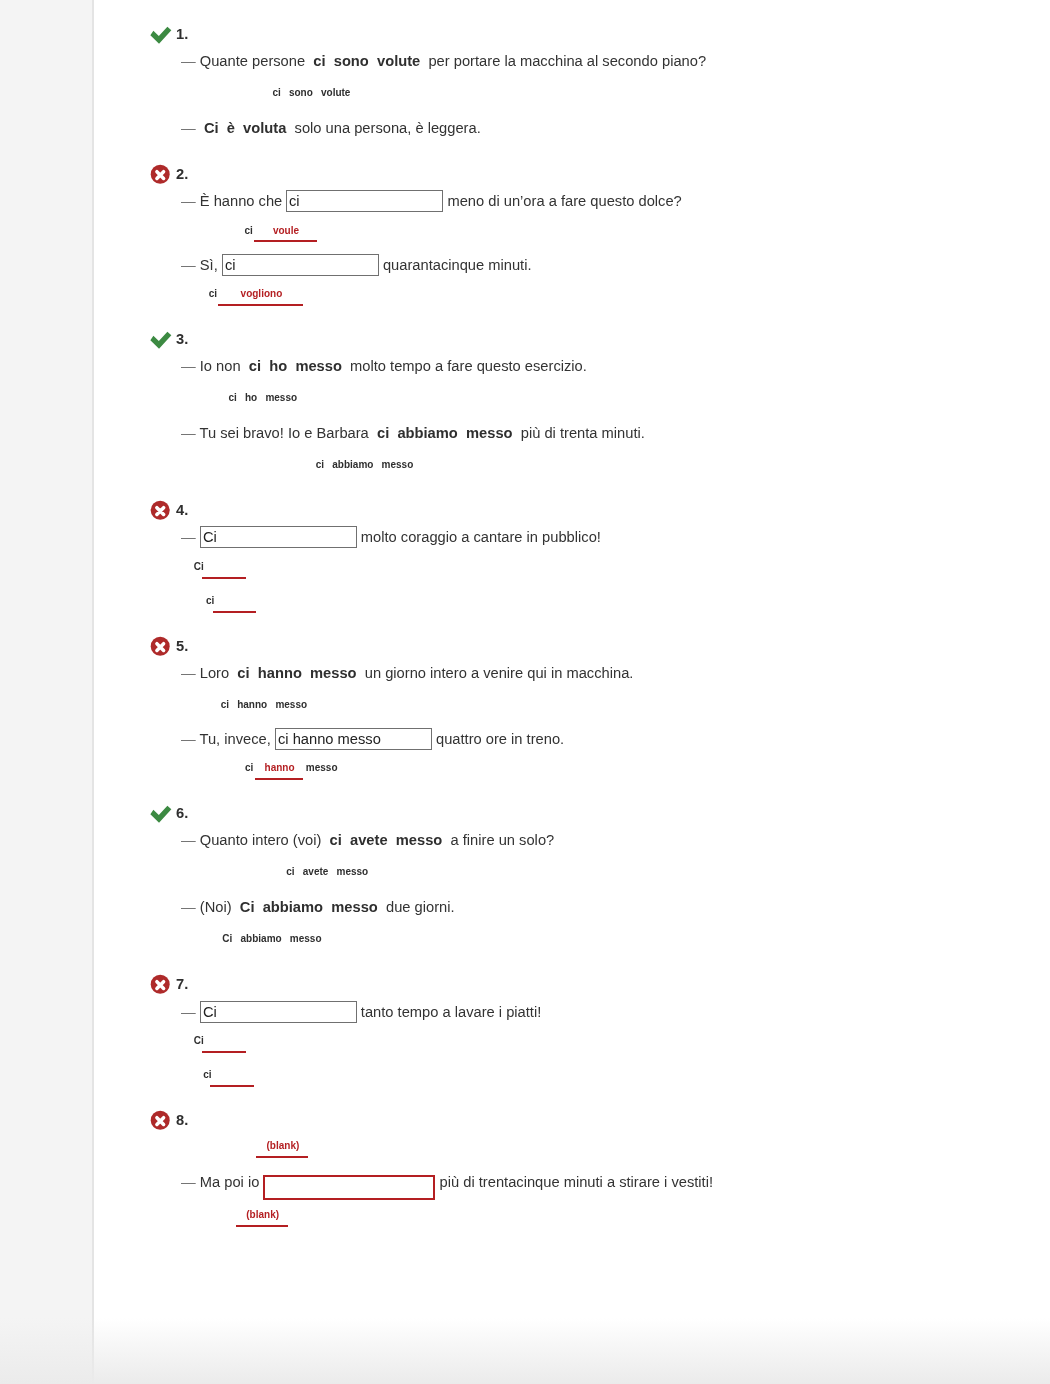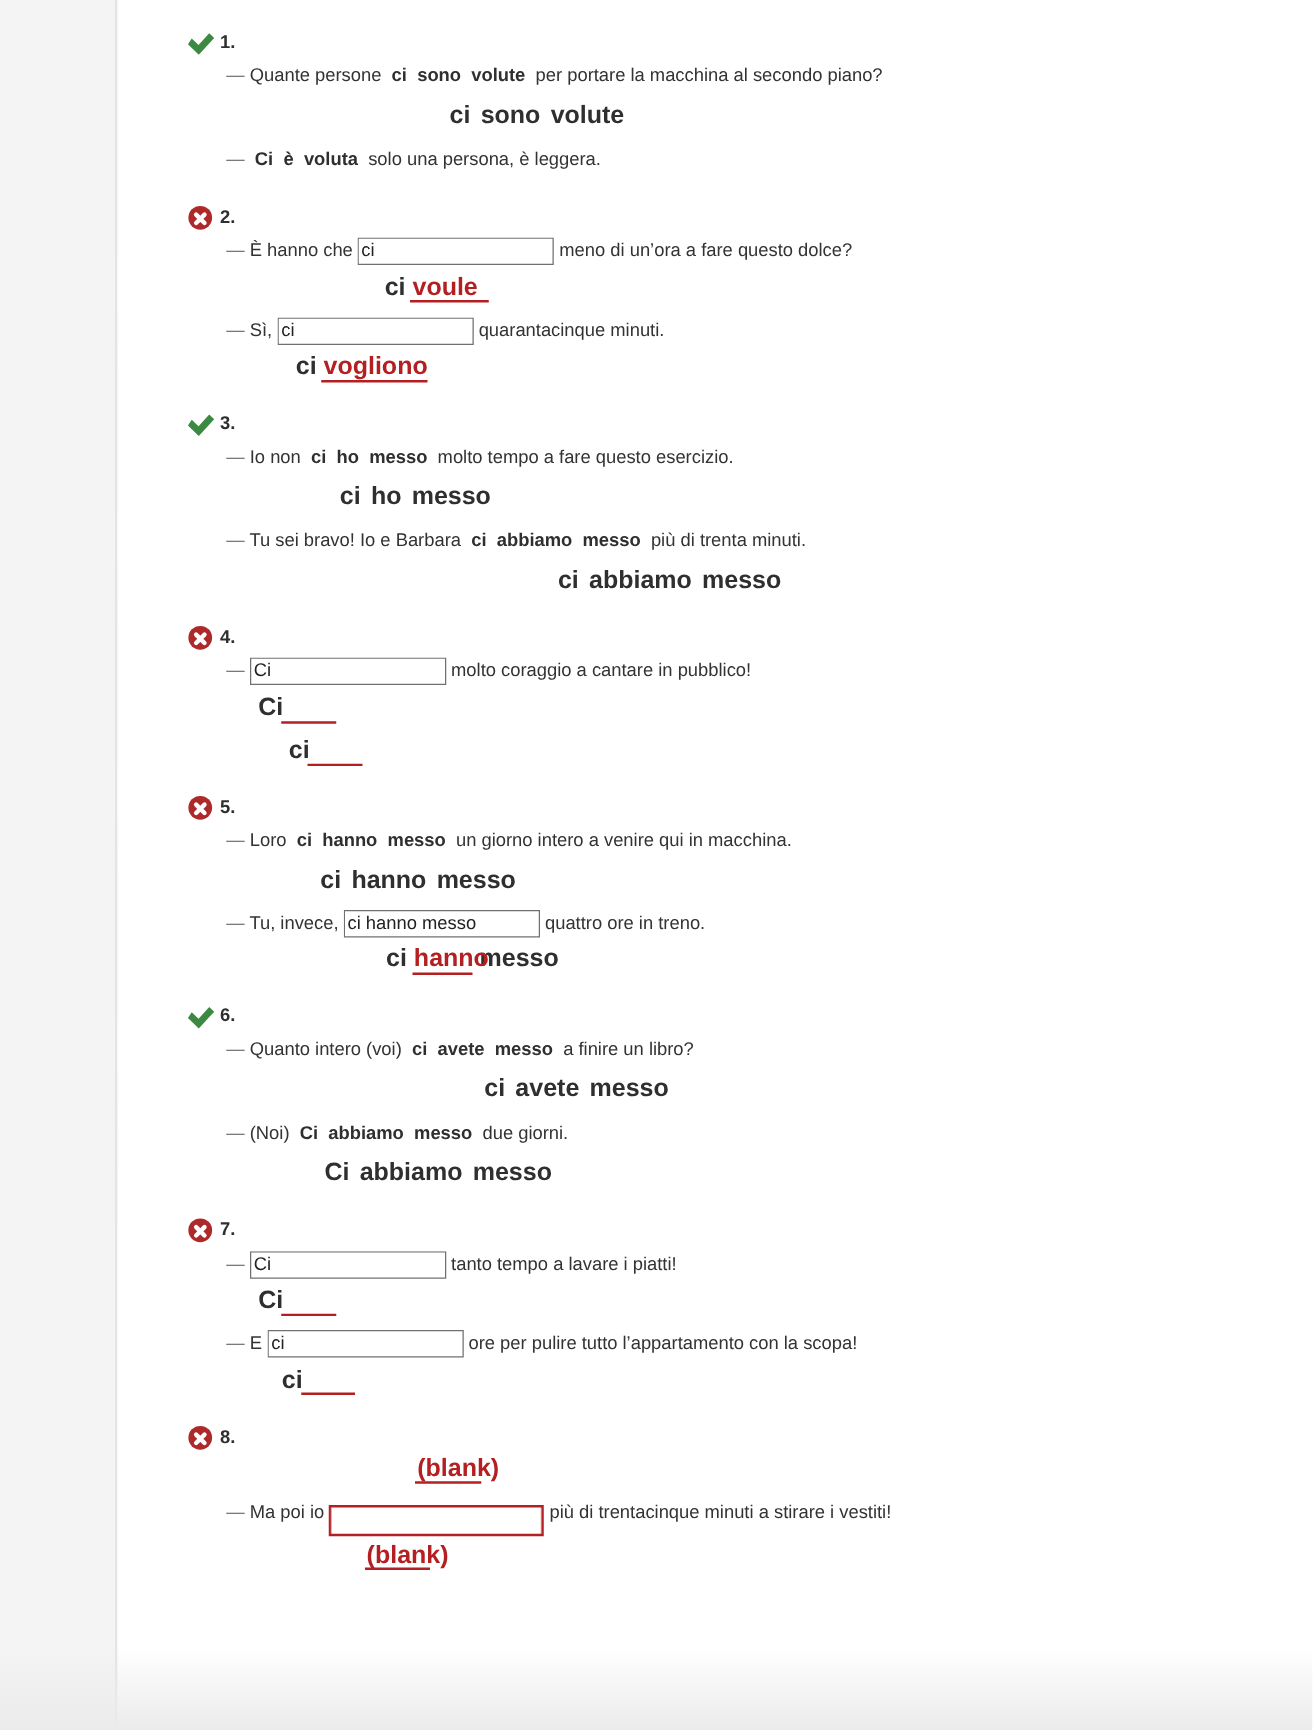--- a/index.html
+++ b/index.html
@@ -23,33 +23,33 @@
        color:#2f2f2f;line-height:21px;transform:translateZ(0);}
 
   .qline{position:relative;font-size:14.7px;color:#333;white-space:pre;
          line-height:21px;padding-left:32px;transform:translateZ(0);}
   .qline.lt{margin-bottom:10px;}
   .qline.li{margin-bottom:7.5px;}
   .qline.le{margin-bottom:10.5px;}
   .dash{color:#757575;}
   .bw{font-weight:bold;color:#2f2f2f;margin:0 4.1px;}
 
-  .echo{position:relative;font-size:20px;white-space:pre;
+  .echo{position:relative;font-size:10px;white-space:pre;
         line-height:21px;padding-left:32px;font-weight:bold;transform:translateZ(0);}
   .echo.nt{margin-bottom:14.5px;}
   .echo.ni{margin-bottom:13px;}
   .echo.ne{margin-bottom:12.5px;}
   .echo.nlast{margin-bottom:0;}
   .echo:last-child{margin-bottom:0;}
   .ghost{visibility:hidden;font-weight:normal;}
   .echo .ok{color:#2f2f2f;}
   .echo.wrd .ok,.echo.wrd .bad{margin-left:4.1px;margin-right:4.1px;}
   .echo .bad{color:#b41f22;position:relative;display:inline-block;
              height:21px;line-height:21px;vertical-align:top;
-             margin-left:-1.5px;padding-left:1.5px;box-sizing:content-box;}
+             margin-left:-1.5px;padding-left:1.5px;box-sizing:content-box;text-align:center;}
   .echo .bad::after{content:"";position:absolute;left:0;bottom:-1.7px;width:100%;
              height:2px;background:#b41f22;}
   input.box{position:relative;font-family:"Liberation Sans",sans-serif;
     font-size:14.7px;color:#222;height:22px;box-sizing:border-box;
     border:1px solid #707070;background:#fff;padding:0 1px 0 2px;width:157px;
     outline:none;margin:0;will-change:transform;}
   input.box.empty{border:2px solid #b41f22;height:25px;width:172px;top:5.8px;}
 </style>
 <style>.qline{color:#333333}.dash{color:#757575}.bw,.num,.echo .ok{color:#2f2f2f}.echo .bad{color:#b41f22}.echo .bad::after{background:#b41f22}input.box{border-color:#707070}input.box.empty{border-color:#b41f22}</style></head>
 <body>
@@ -131,38 +131,37 @@
     </div>
     <div class="item">
       <div class="numrow ">
         <span class="ico">
           <svg width="24" height="22" viewBox="0 0 24 22" style="position:absolute;left:0;top:0;overflow:visible">
             <path d="M1.35 11.35 L10.04 19.76 L22.36 6.33 L18.38 2.69 L9.82 12.04 L4.4 6.8 Z" fill="#3c8a42"></path>
           </svg>
         </span>
         <span class="num">6.</span>
       </div>
-      <div class="qline lt"><span class="dash">— </span><span>Quanto intero (voi) </span><span><span class="bw">ci</span><span class="bw">avete</span><span class="bw">messo</span></span><span> a finire un libro?</span></div>
+      <div class="qline lt"><span class="dash">— </span><span>Quanto intero (voi) </span><span><span class="bw">ci</span><span class="bw">avete</span><span class="bw">messo</span></span><span> a finire un solo?</span></div>
       <div class="echo nt wrd"><span class="ghost"><span>— </span><span>Quanto tempo (voi) </span></span><span class="ok">ci</span><span class="ok">avete</span><span class="ok">messo</span></div>
       <div class="qline lt"><span class="dash">— </span><span>(Noi) </span><span><span class="bw">Ci</span><span class="bw">abbiamo</span><span class="bw">messo</span></span><span> due giorni.</span></div>
       <div class="echo nlast wrd"><span class="ghost"><span>— </span><span>(Noi) </span></span><span class="ok">Ci</span><span class="ok">abbiamo</span><span class="ok">messo</span></div>
     </div>
     <div class="item">
       <div class="numrow ni">
         <span class="ico">
           <svg width="24" height="22" viewBox="0 0 24 22" style="position:absolute;left:0;top:0;overflow:visible">
             <circle cx="11.2" cy="10.2" r="9.5" fill="#ae2a2a"></circle>
             <path d="M7.9 7.7 L14.6 14.4 M14.6 7.7 L7.9 14.4" stroke="#ffffff" stroke-width="3.5" stroke-linecap="round" fill="none"></path>
           </svg>
         </span>
         <span class="num">7.</span>
       </div>
       <div class="qline li"><span class="dash">— </span><span></span><input class="box" type="text" value="Ci" style=""><span> tanto tempo a lavare i piatti!</span></div>
       <div class="echo ni inp"><span class="ghost"><span>— </span><span></span></span><span class="ok">Ci</span><span class="bad" style="width:42px"></span></div>
-      <div class="qline li"><span class="dash">— </span><span>E </span><input class="box" type="text" value="ci" style=""><span> ore per pulire tutto l’appartamento con la scopa!</span></div>
       <div class="echo nlast inp"><span class="ghost"><span>— </span><span>E </span></span><span class="ok">ci</span><span class="bad" style="width:42px"></span></div>
     </div>
     <div class="item">
       <div class="numrow ne">
         <span class="ico">
           <svg width="24" height="22" viewBox="0 0 24 22" style="position:absolute;left:0;top:0;overflow:visible">
             <circle cx="11.2" cy="10.2" r="9.5" fill="#ae2a2a"></circle>
             <path d="M7.9 7.7 L14.6 14.4 M14.6 7.7 L7.9 14.4" stroke="#ffffff" stroke-width="3.5" stroke-linecap="round" fill="none"></path>
           </svg>
         </span>

